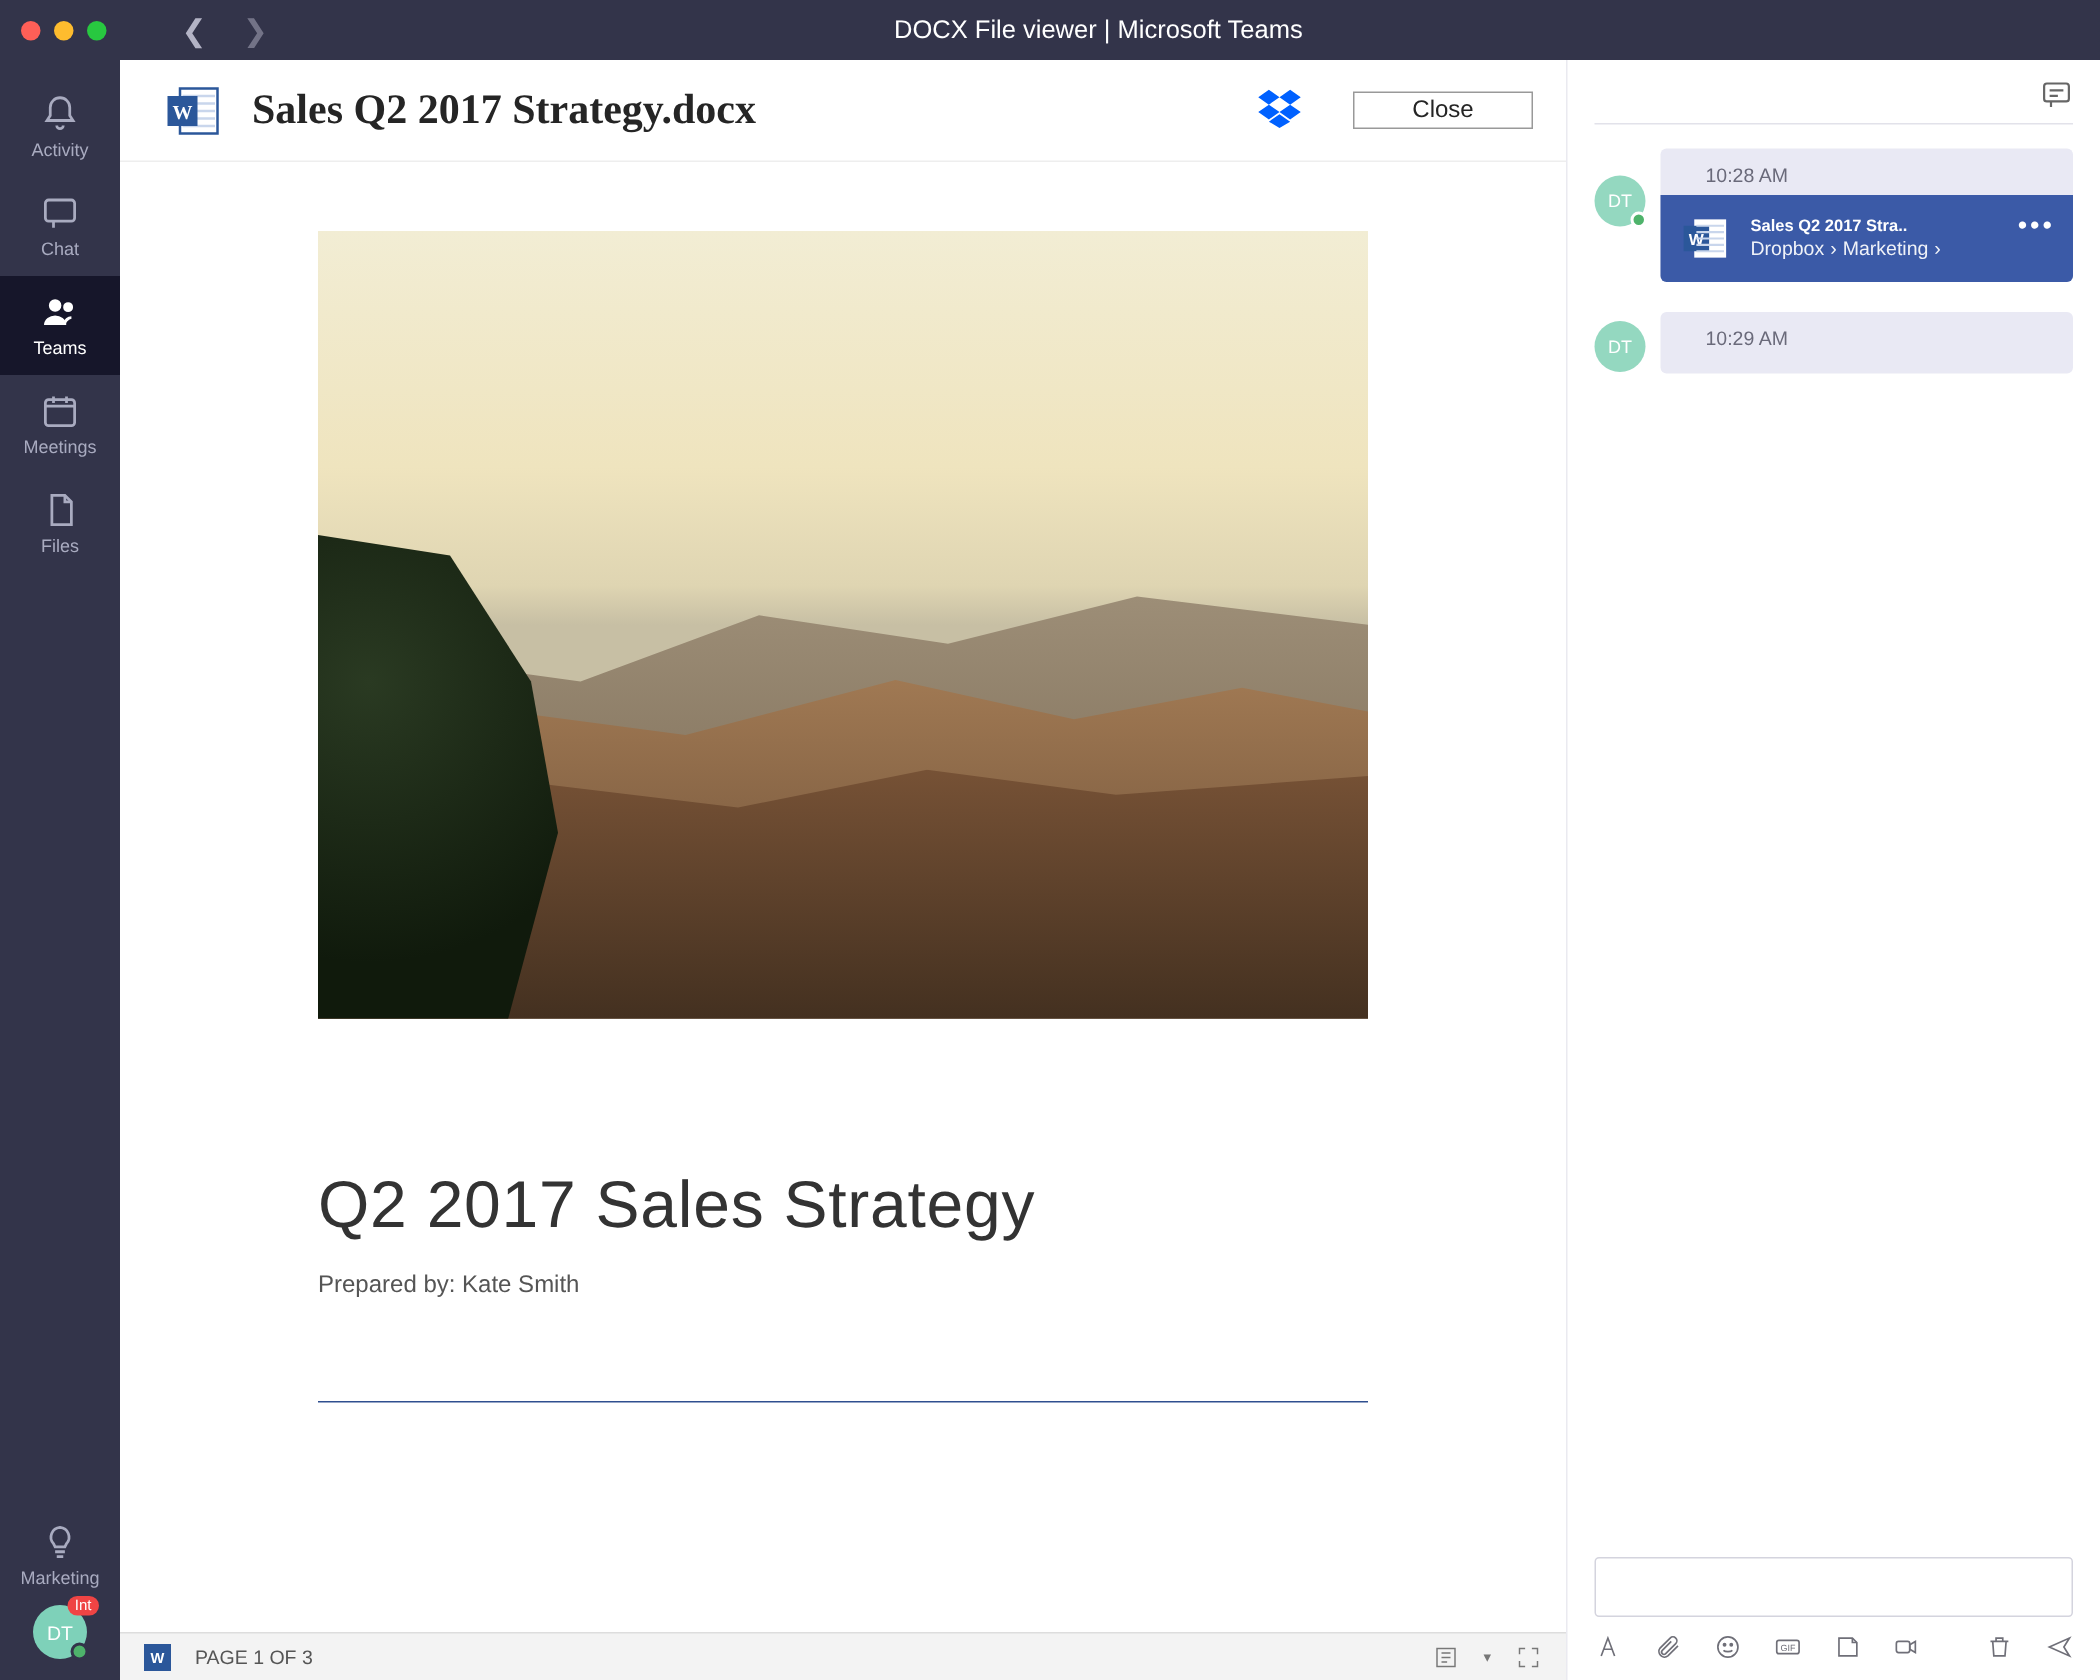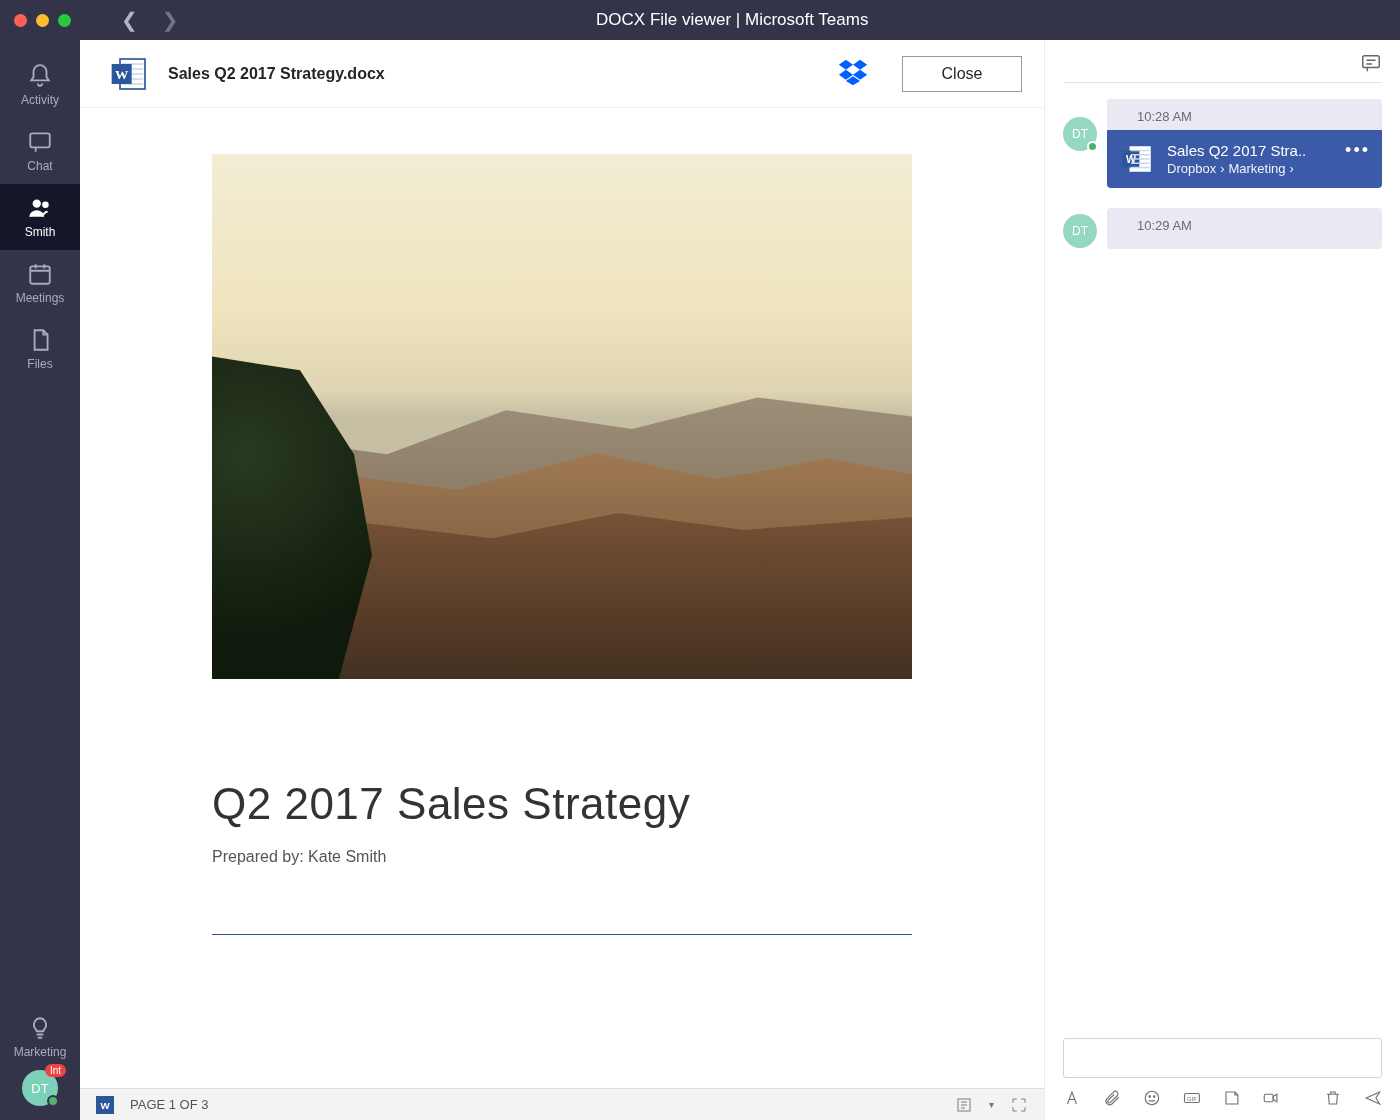--- a/index.html
+++ b/index.html
@@ -20,23 +20,23 @@
   .rail-item svg { width:26px; height:26px; fill:none; stroke:currentColor; stroke-width:1.7;}
   .rail-item.active svg{stroke:#fff; fill:#fff;}
   .rail-spacer{flex:1;}
   .rail-avatar { width:36px; height:36px; border-radius:50%; background:#7ed1b9; color:#fff; font-size:13px; display:flex; align-items:center; justify-content:center; position:relative; margin-bottom:14px;}
   .rail-avatar .badge{position:absolute; top:-6px; right:-8px; background:#ef4444; color:#fff; font-size:10px; padding:1px 5px; border-radius:8px;}
   .rail-avatar .presence{position:absolute; bottom:-1px; right:-1px; width:12px; height:12px; border-radius:50%; background:#4eb36b; border:2px solid #33344a;}
   
   .main { flex:1; display:flex; flex-direction:column; background:#fff; min-width:0;}
   .doc-header { height:68px; display:flex; align-items:center; padding:0 22px 0 30px; gap:18px; border-bottom:1px solid #eee;}
   .word-icon { width:40px; height:40px; flex-shrink:0;}
-  .doc-title { font-size:16px; font-weight:600; color:#252525; flex:1;}
+  .doc-title { font-size:28px; font-weight:600; color:#252525; flex:1;font-family:Liberation Serif, serif;}
   .dropbox-icon { width:34px; height:34px; margin-right:14px;}
-  .close-btn { width:120px; height:36px; border:1.5px solid #999; background:#fff; font-size:16px; color:#252525; cursor:pointer;}
+  .close-btn { width:120px; height:25px; border:1.5px solid #999; background:#fff; font-size:16px; color:#252525; cursor:pointer;}
   .doc-viewport { flex:1; overflow:hidden; background:#fff; display:flex; justify-content:center; padding-top:10px;}
   .page { width:880px; background:#fff; padding:36px 90px 40px 90px;}
   .hero { width:700px; height:525px; margin:0 auto 100px auto; background:linear-gradient(#e8e2c8 0%, #e8e2c8 35%, transparent 35%); position:relative; overflow:hidden;}
   
   .sky{position:absolute; inset:0; background:linear-gradient(#f2edd4 0%, #efe4be 30%, #dfd5b2 45%, #c7bfa4 50%);}
   .ridge1{position:absolute; left:0; right:0; top:44%; height:60%; background:linear-gradient(#9f9079, #6c5b46); clip-path:polygon(0 30%, 12% 18%, 25% 22%, 42% 8%, 60% 14%, 78% 4%, 100% 10%, 100% 100%, 0 100%);}
   .ridge2{position:absolute; left:0; right:0; top:54%; height:50%; background:linear-gradient(#a47c55,#5e4430); clip-path:polygon(0 28%, 18% 14%, 35% 20%, 55% 6%, 72% 16%, 88% 8%, 100% 14%, 100% 100%, 0 100%);}
   .ridge3{position:absolute; left:0; right:0; top:66%; height:40%; background:linear-gradient(#7a5437,#3a2a1c); clip-path:polygon(0 24%, 20% 10%, 40% 18%, 58% 6%, 76% 14%, 100% 8%, 100% 100%, 0 100%);}
   .tree{position:absolute; left:-20px; top:38%; width:180px; height:64%; background:radial-gradient(circle at 30% 30%, #2a3a22, #101a0c 70%); clip-path:polygon(0 0, 60% 5%, 90% 30%, 100% 60%, 80% 100%, 0 100%); filter:blur(0.5px);}
   .doc-h1{font-size:44px; font-weight:400; color:#333; letter-spacing:0.5px;}
@@ -51,21 +51,21 @@
   .chat { width:356px; background:#fff; border-left:1px solid #eaeaf0; display:flex; flex-direction:column; padding-top:12px;}
   .chat-top{display:flex; justify-content:flex-end; padding:0 18px 8px 18px;}
   .chat-top svg{width:22px; height:22px; stroke:#666; fill:none; stroke-width:1.6;}
   .divider{height:1px; background:#e2e2ea; margin:0 18px 16px 18px;}
   .msg{display:flex; gap:10px; padding:0 18px 10px 18px;}
   .avatar{width:34px; height:34px; border-radius:50%; background:#94d8c0; color:#fff; font-size:12px; display:flex; align-items:center; justify-content:center; position:relative; flex-shrink:0; margin-top:18px;}
   .avatar .presence{position:absolute; bottom:-1px; right:-1px; width:11px; height:11px; border-radius:50%; background:#4eb36b; border:2px solid #fff;}
   .bubble{flex:1; background:#e9e9f4; border-radius:4px; padding:10px 14px; font-size:15px;}
   .bubble .time{color:#6a6a7a; font-size:13px; margin-bottom:6px;margin-left:16px;}
   .file-card{display:flex; align-items:center; gap:12px; background:#3b5aa7; color:#fff; border-radius:3px; margin-top:8px; padding:12px 14px; position:relative;}
-  .file-card .ft{font-size:15px; font-weight:400; line-height:1.25;}
+  .file-card .ft{font-size:11px; font-weight:700; line-height:1.25;}
   .file-card .fp{font-size:13px; opacity:0.92; display:flex; align-items:center; gap:4px;}
   .file-card .more{position:absolute; right:12px; top:10px; font-size:18px; letter-spacing:2px;}
   .bubble.text{color:#2d2d2d;}
   .compose-wrap{margin-top:auto; padding:0 18px 12px 18px;}
   .compose{height:40px; border:1px solid #d4d4de; border-radius:3px;}
   .compose-icons{display:flex; gap:22px; align-items:center; padding-top:10px; color:#666;}
   .compose-icons svg{width:20px; height:20px; stroke:#6f6f78; fill:none; stroke-width:1.5;}
   .compose-icons .spacer{flex:1;}
 </style>
 </head>
@@ -101,21 +101,21 @@
         </svg>
       <span>Chat</span>
     </div>
     <div class="rail-item active">
       <svg viewBox="0 0 24 24">
           <circle cx="9" cy="8" r="3"></circle>
           <circle cx="17" cy="9" r="2.2"></circle>
           <path d="M3 20c0-3 3-5 6-5s6 2 6 5"></path>
           <path d="M15 19c0-2 2-3.5 4-3.5"></path>
         </svg>
-      <span>Smith</span>
+      <span>Teams</span>
     </div>
     <div class="rail-item">
       <svg viewBox="0 0 24 24">
           <rect x="3" y="5" width="18" height="16" rx="2"></rect>
           <path d="M3 9h18M8 3v4M16 3v4"></path>
         </svg>
       <span>Meetings</span>
     </div>
     <div class="rail-item">
       <svg viewBox="0 0 24 24">

